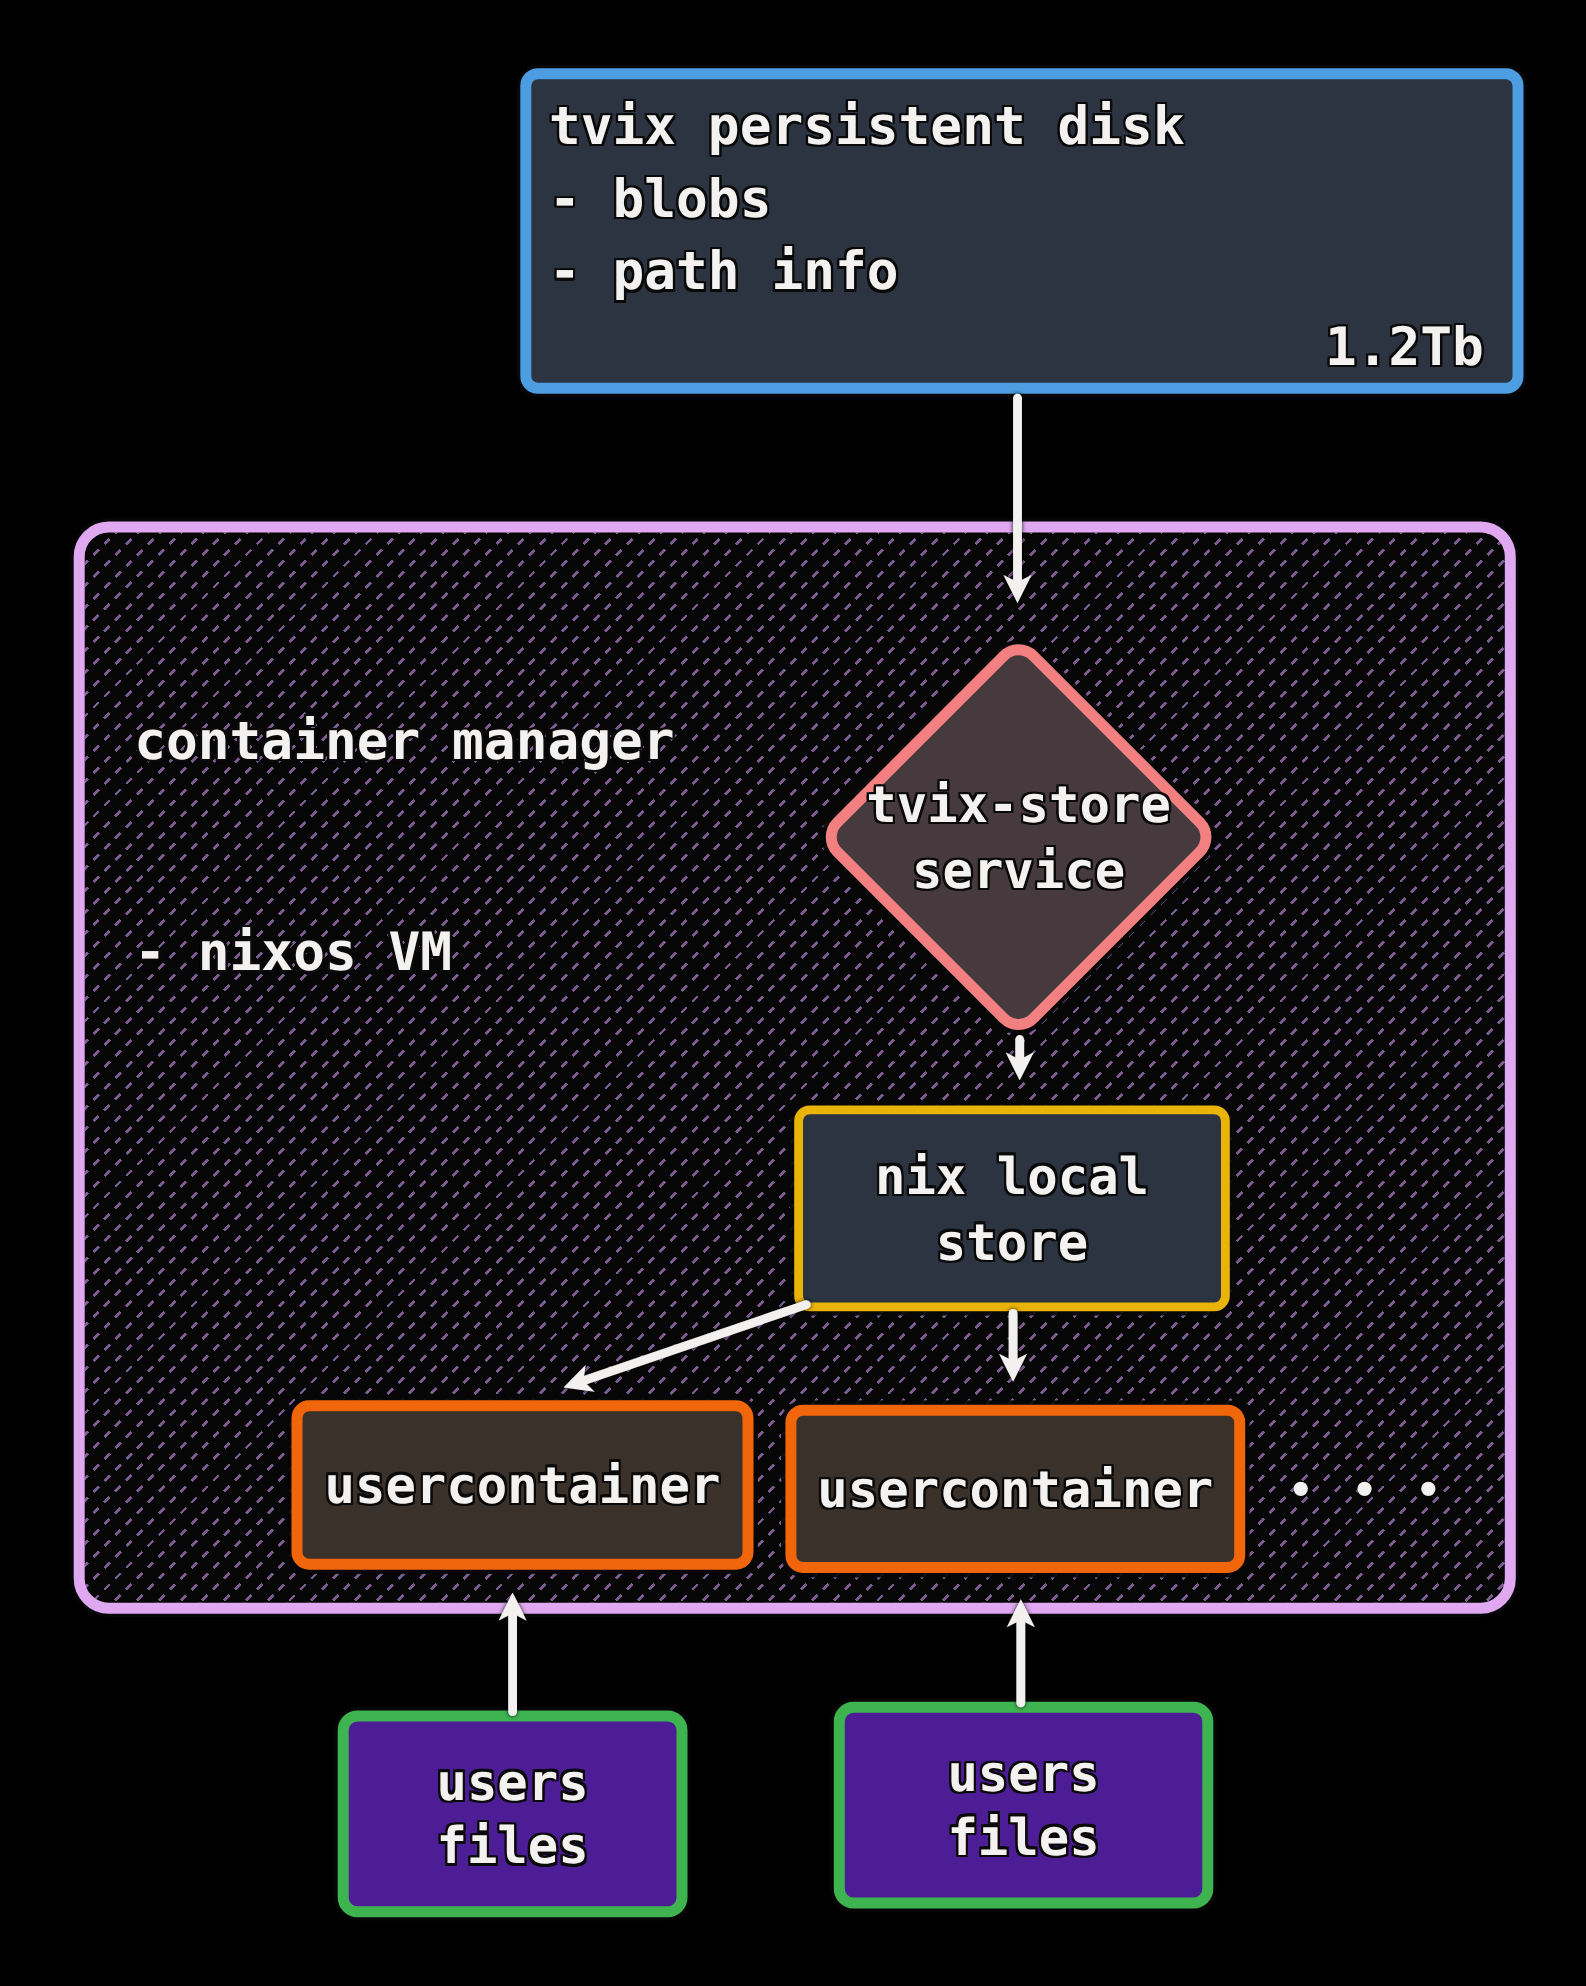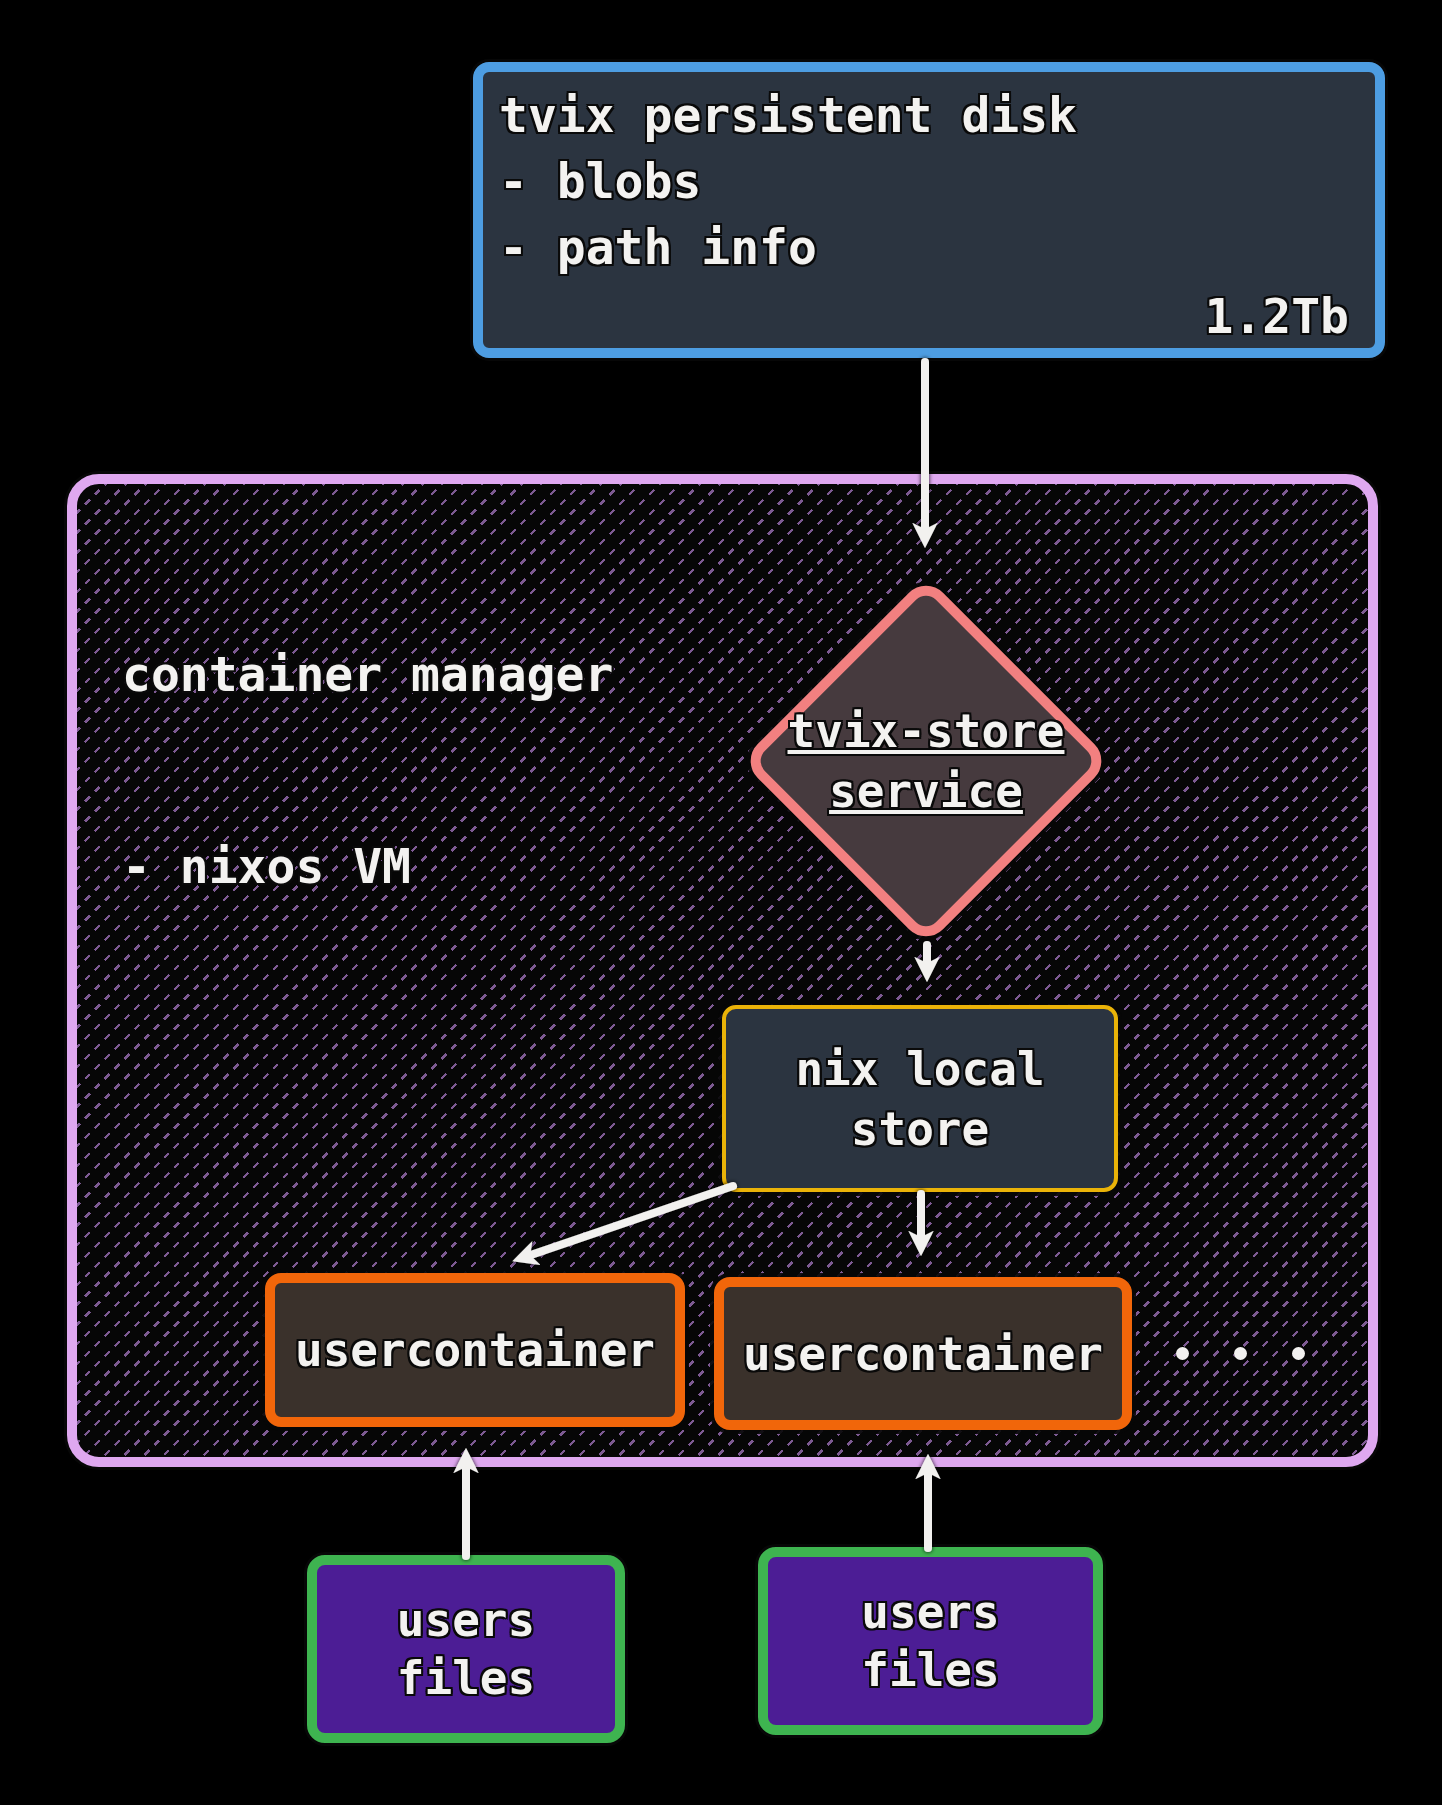--- a/index.html
+++ b/index.html
@@ -69,28 +69,27 @@
     border: 10px solid #f28080;
     border-radius: 24px;
     transform: rotate(45deg);
     box-shadow: 0 0 0 4px rgba(7,7,7,0.9);
   }
   #diamond-label {
     left: 726px; top: 701px; width: 400px;
     text-align: center;
     font-size: 46px;
     line-height: 60px;
-    text-decoration: underline;
   }
 
   
   #nix-box {
     left: 722px; top: 1005px; width: 396px; height: 187px;
     background: #2b3440;
-    border: 4px solid #eab308;
+    border: 8px solid #eab308;
     border-radius: 14px;
     display: flex; flex-direction: column;
     align-items: center; justify-content: center;
     font-size: 46px; line-height: 60px;
     box-shadow: 0 0 0 4px rgba(7,7,7,0.9);
   }
 
   
   .user-container {
     background: #3a312b;

